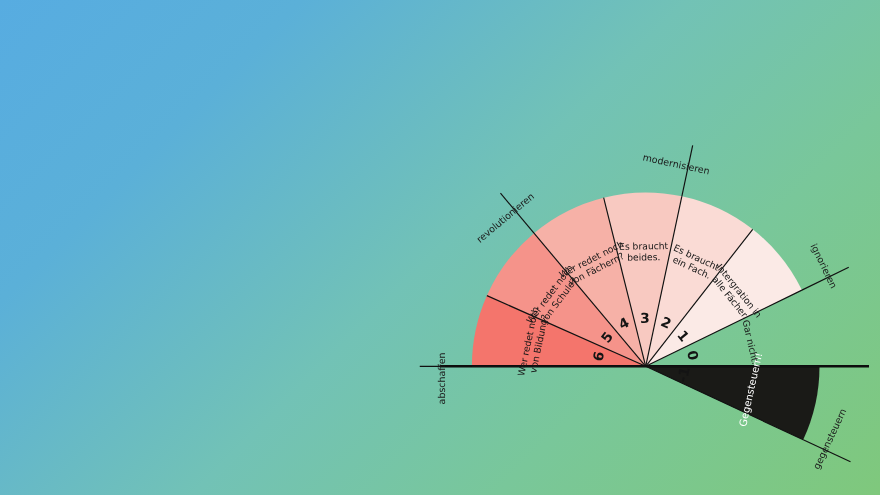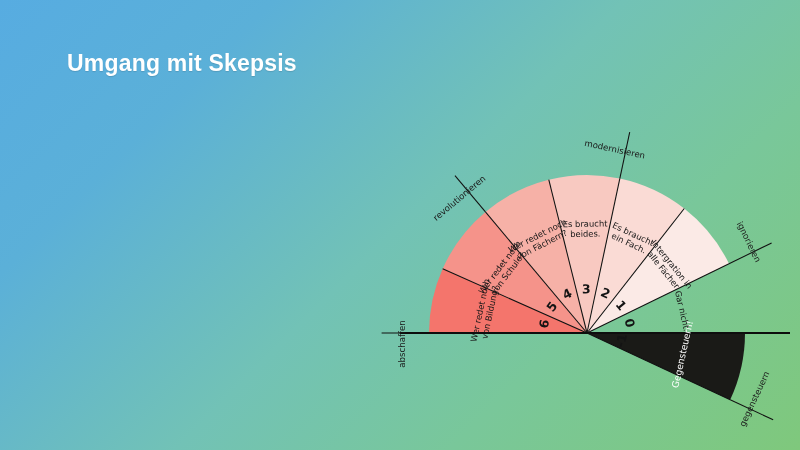--- a/index.html
+++ b/index.html
@@ -24,21 +24,20 @@
   .outertext{font-family:"DejaVu Sans", sans-serif;font-size:8.6px;fill:#1b1b1b;}
   .sepline{stroke:#111111;stroke-width:1.05;fill:none;}
   .tickline{stroke:#111111;stroke-width:1.05;fill:none;}
   .baseline{stroke:#0d0d0d;stroke-width:2.2;}
 </style>
 </head>
 <body>
 
 <div id="stage">
 
-  <div class="title">Umgang mit Skepsis</div>
 
   <svg viewBox="0 0 800 450">
     <g id="segments-layer">
         <path d="M 587 333 L 730.20 399.77 A 158 158 0 0 0 745.00 333.00 Z" fill="#1a1a17" stroke="none"></path>
         <path d="M 587 333 L 745.00 333.00 A 158 158 0 0 0 729.01 263.74 Z" fill="none" stroke="none"></path>
         <path d="M 587 333 L 729.01 263.74 A 158 158 0 0 0 684.27 208.49 Z" fill="#fbeae6" stroke="none"></path>
         <path d="M 587 333 L 684.27 208.49 A 158 158 0 0 0 619.85 178.45 Z" fill="#fadbd5" stroke="none"></path>
         <path d="M 587 333 L 619.85 178.45 A 158 158 0 0 0 548.78 179.69 Z" fill="#f8c9c1" stroke="none"></path>
         <path d="M 587 333 L 548.78 179.69 A 158 158 0 0 0 485.44 211.96 Z" fill="#f6b1a7" stroke="none"></path>
         <path d="M 587 333 L 485.44 211.96 A 158 158 0 0 0 442.66 268.74 Z" fill="#f5938a" stroke="none"></path>

